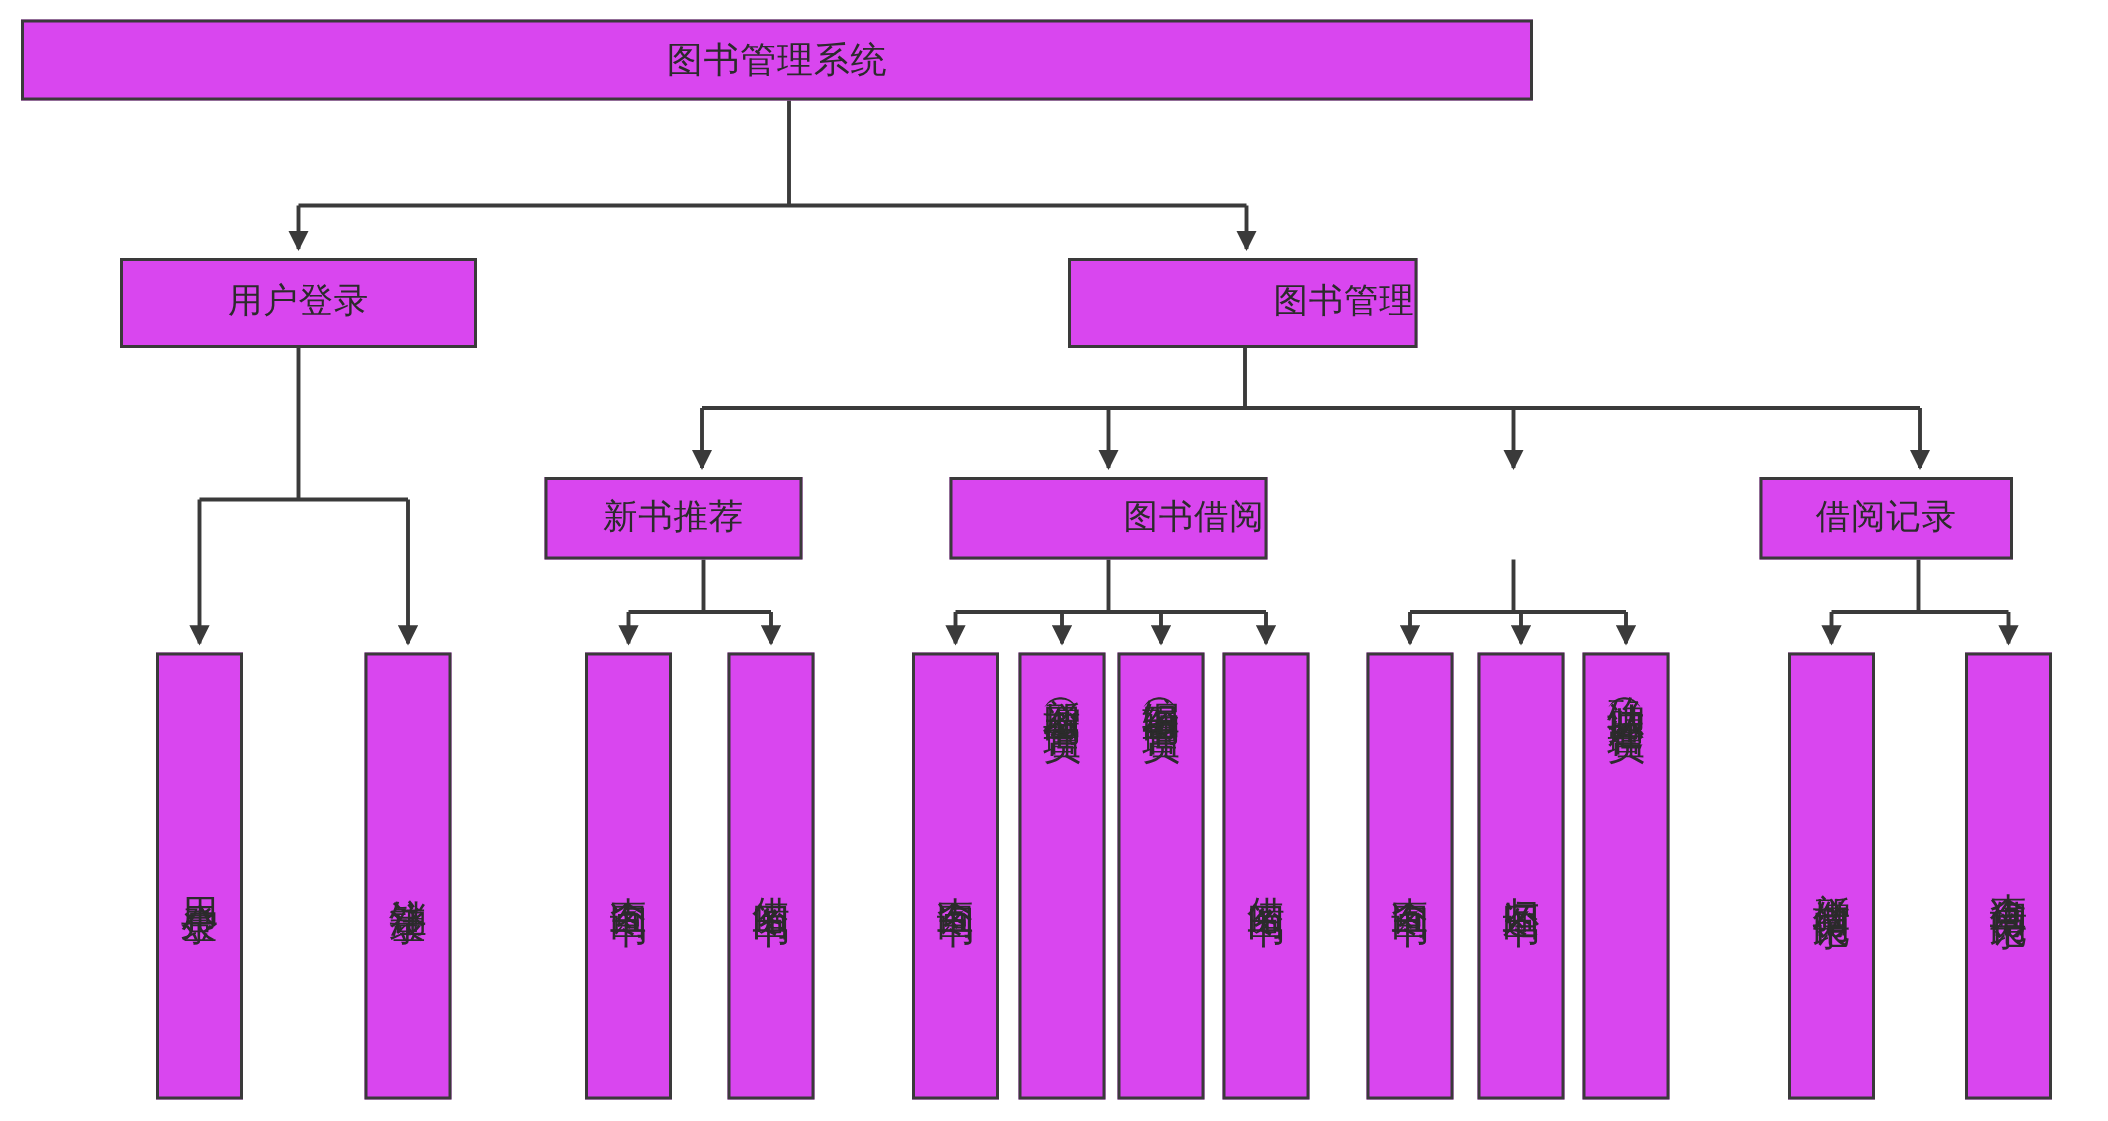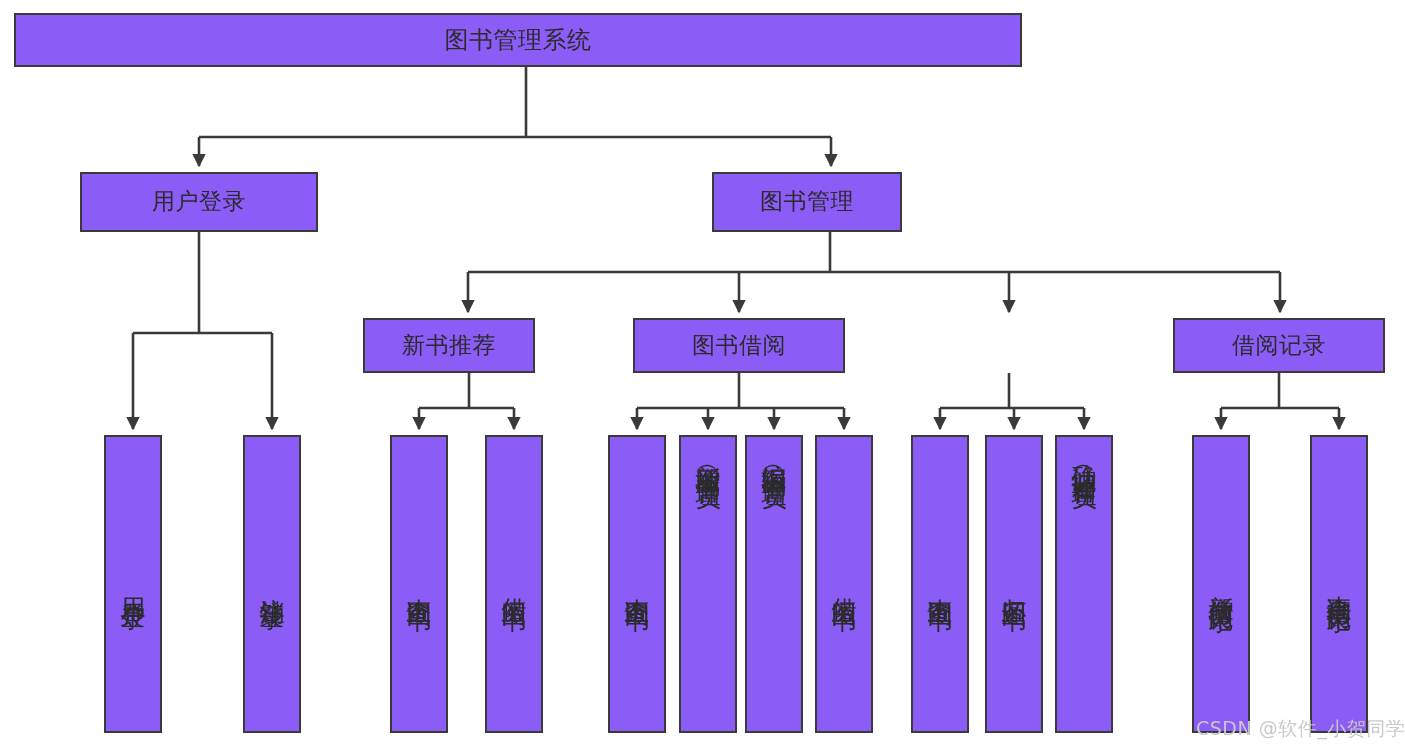--- a/index.html
+++ b/index.html
@@ -22,21 +22,21 @@
     left: 0;
     top: 0;
     width: 1405px;
     height: 747px;
     pointer-events: none;
   }
   .node {
     position: absolute;
     box-sizing: border-box;
     border: 2.5px solid #3a3a3a;
-    background: #8b5cf6;
+    background: #d946ef;
     color: #2b2b2b;
     display: flex;
     align-items: center;
     justify-content: center;
     text-align: center;
     line-height: 1.12;
   }
   .node .lbl {
     display: block;
     white-space: pre;
@@ -131,31 +131,31 @@
     </g>
   </svg>
 
   <div class="node h root" style="left: 14px; top: 13px; width: 1008px; height: 54px;">
     <span class="lbl">图书管理系统</span>
   </div>
 
   <div class="node h" style="left: 80px; top: 172px; width: 238px; height: 60px;">
     <span class="lbl">用户登录</span>
   </div>
-  <div class="node h" style="left: 712px; top: 172px; width: 190px; height: 60px;">
+  <div class="node h" style="left: 712px; top: 172px; width: 233px; height: 60px; justify-content: flex-end;">
     <span class="lbl">图书管理</span>
   </div>
 
   <div class="node h" style="left: 363px; top: 318px; width: 172px; height: 55px;">
     <span class="lbl">新书推荐</span>
   </div>
-  <div class="node h" style="left: 633px; top: 318px; width: 212px; height: 55px;">
+  <div class="node h" style="left: 633px; top: 318px; width: 212px; height: 55px; justify-content: flex-end;">
     <span class="lbl">图书借阅</span>
   </div>
-  <div class="node h" style="left: 1173px; top: 318px; width: 212px; height: 55px;">
+  <div class="node h" style="left: 1173px; top: 318px; width: 169px; height: 55px;">
     <span class="lbl">借阅记录</span>
   </div>
 
   <div class="node v mid" style="left: 104px; top: 435px; width: 58px; height: 298px;">
     <span class="lbl">用户登录</span>
   </div>
   <div class="node v mid" style="left: 243px; top: 435px; width: 58px; height: 298px;">
     <span class="lbl">注销登录</span>
   </div>
   <div class="node v mid" style="left: 390px; top: 435px; width: 58px; height: 298px;">
@@ -185,15 +185,14 @@
   <div class="node v start" style="left: 1055px; top: 435px; width: 58px; height: 298px;">
     <span class="lbl">确认归还（管理员）</span>
   </div>
   <div class="node v mid" style="left: 1192px; top: 435px; width: 58px; height: 298px;">
     <span class="lbl">新增借阅记录</span>
   </div>
   <div class="node v mid" style="left: 1310px; top: 435px; width: 58px; height: 298px;">
     <span class="lbl">查询借阅记录</span>
   </div>
 
-  <div class="watermark" style="left: 1196px; top: 716px;">CSDN @软件_小贺同学</div>
 
 </div>
 
 </body></html>

